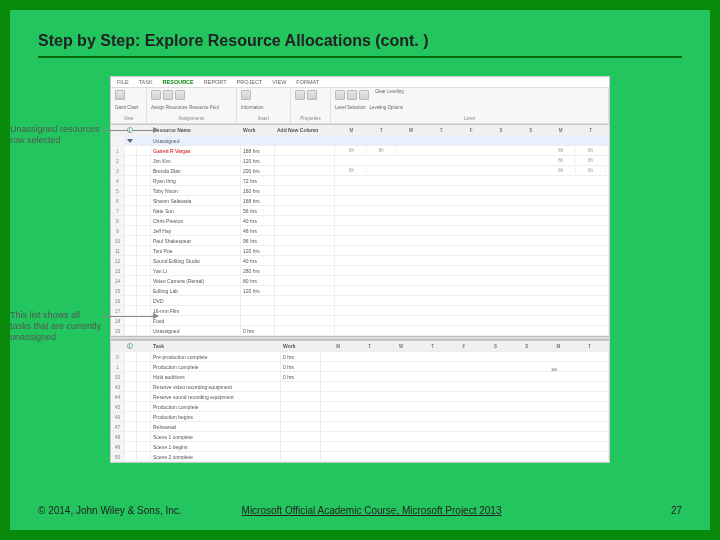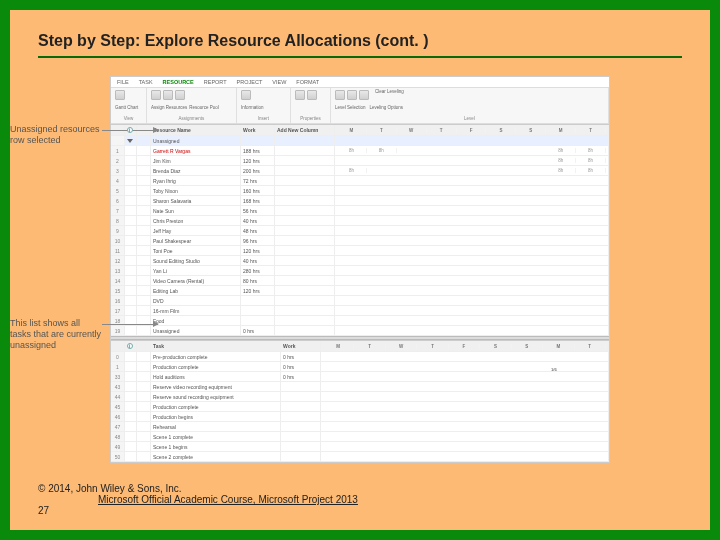--- a/index.html
+++ b/index.html
@@ -5,21 +5,21 @@
   * { box-sizing: border-box; margin: 0; padding: 0; }
   body {
     width: 720px; height: 540px;
     background: #fff;
     font-family: Arial, sans-serif;
     position: relative;
   }
   .outer-frame {
     width: 720px; height: 540px;
     border: 10px solid #0a8a0a;
-    background: #fdba74;
+    background: #22c55e;
     position: relative;
     padding: 22px 28px 29px 28px;
   }
   .title-row {
     font-size: 16px;
     font-weight: bold;
     color: #222;
     padding-bottom: 6px;
   }
   .title-underline {
@@ -167,21 +167,20 @@
   .grid2-header { background:#f0f0f0; font-weight:bold; color:#555; height:11px;}
   .grid2-row .rownum { background:#f5f5f5; justify-content:center; color:#888;}
   .footer {
     position:absolute;
     bottom: 14px;
     left: 28px; right: 28px;
     display:flex;
     justify-content:space-between;
     font-size:10px;
     color:#222;
-    flex-direction:column;
   }
   .footer .mid { flex:1; text-align:left; padding-left:60px;text-decoration:underline;}
   .info-icon {
     width:6px;height:6px;border-radius:50%;
     background:#fff;border:1px solid #7aa;
     position:relative;
   }
   .info-icon::after{content:"i";position:absolute;left:1px;top:-1px;font-size:5px;color:#588;}
   .collapse-icon {
     width:0;height:0;
@@ -202,21 +201,21 @@
   <div class="title-row">Step by Step: Explore Resource Allocations (cont. )</div>
   <div class="title-underline"></div>
 
   <div class="screenshot-wrap">
 
     <div class="callout" style="top:48px;">
       <span>Unassigned resources row selected</span>
       <div class="arrow"></div>
     </div>
 
-    <div class="callout" style="top:242px;">
+    <div class="callout" style="top:234px;">
       <span>This list shows all tasks that are currently unassigned</span>
       <div class="arrow"></div>
     </div>
 
     <div class="app-window">
 
       <div class="ribbon-tabs">
         <span>FILE</span>
         <span>TASK</span>
         <span class="active">RESOURCE</span>

